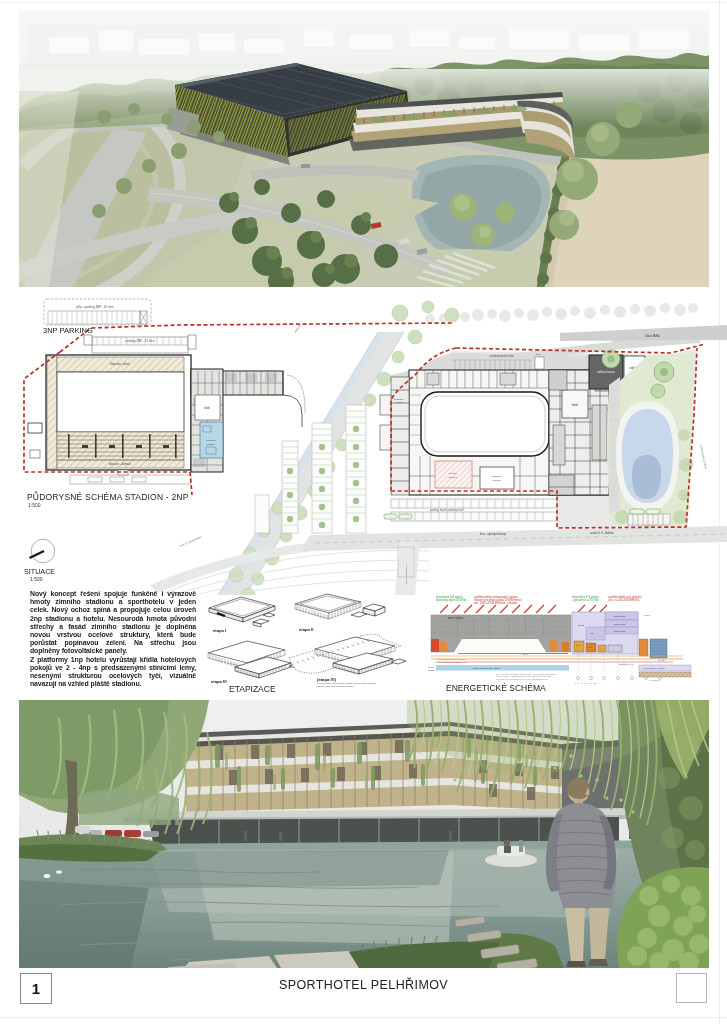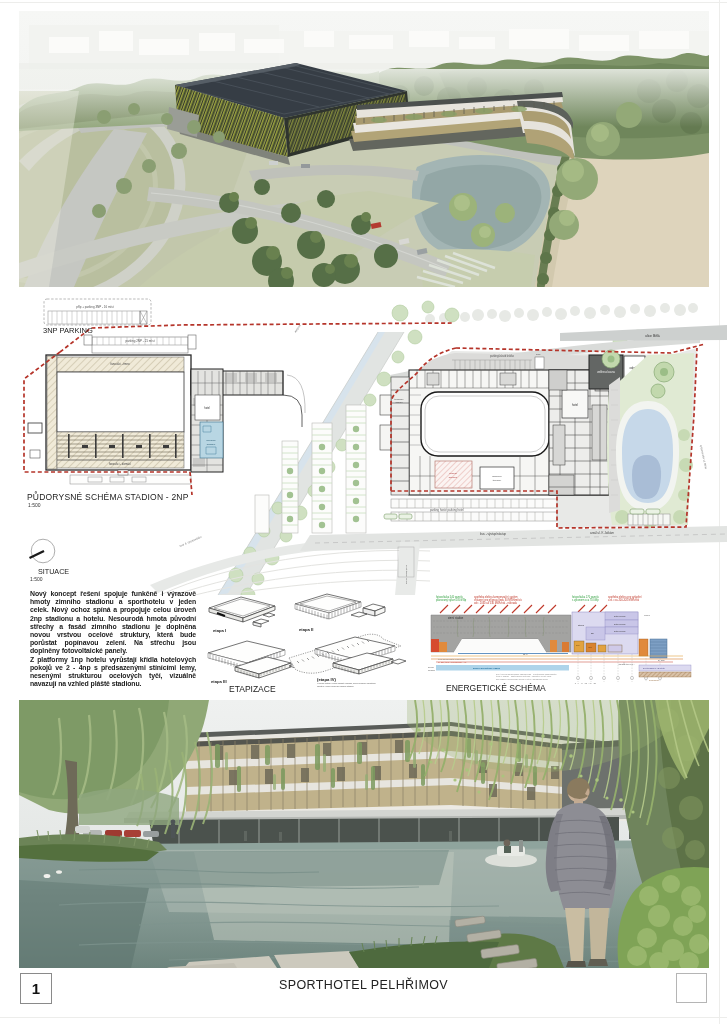--- a/index.html
+++ b/index.html
@@ -778,21 +778,21 @@
 
 <text x="700" y="150" font-size="2.8" fill="#777" transform="rotate(78 700 150)" font-family="Liberation Sans">cyklostezka ul. Bělá</text>
 <text x="296" y="38" font-size="2.8" fill="#777" transform="rotate(-59 296 38)" font-family="Liberation Sans">Alejová</text>
 </svg>
 </div>
 
 <div class="abs lbl" style="left:27px;top:492px;font-size:8.5px;letter-spacing:.2px;text-align:center;">PŮDORYSNÉ SCHÉMA STADION - 2NP</div>
 
 <div class="abs" style="left:28px;top:502px;font-size:5px;color:#333;">1:500</div>
 
-<div class="abs lbl" style="left:30px;top:567px;font-size:7.2px;padding-left:8px;">SITUACE</div>
+<div class="abs lbl" style="left:16px;top:567px;font-size:7.2px;padding-left:8px;">SITUACE</div>
 
 <div class="abs" style="left:30px;top:576px;font-size:5px;color:#333;">1:500</div>
 
 <div class="abs lbl" style="left:43px;top:326px;font-size:7.5px;">3NP PARKING</div>
 
 <div class="abs" style="left:30px;top:590px;width:166px;font-size:6.9px;line-height:8.18px;color:#1a1a1a;text-align:justify;font-weight:bold;letter-spacing:-0.1px;">Nový koncept řešení spojuje funkčně i výrazově hmoty zimního stadionu a sporthotelu v jeden celek. Nový ochoz spíná a propojuje celou úroveň 2np stadionu a hotelu. Nesourodá hmota původní střechy a fasád zimního stadionu je doplněna novou vrstvou ocelové struktury, která bude porůstat popínavou zelení. Na střechu jsou doplněny fotovoltaické panely.<br>Z platformy 1np hotelu vyrůstají křídla hotelových pokojů ve 2 - 4np s předsazenými stínícími lemy, nesenými strukturou ocelových tyčí, vizuálně navazují na vzhled pláště stadionu.</div>
 
 <div class="abs" style="left:205px;top:591px;width:210px;height:96px;">
 <svg width="210" height="96" viewBox="0 0 210 96">
 <g stroke="#3a3a3a" stroke-width="0.7" fill="#fefefd" stroke-linejoin="round">

